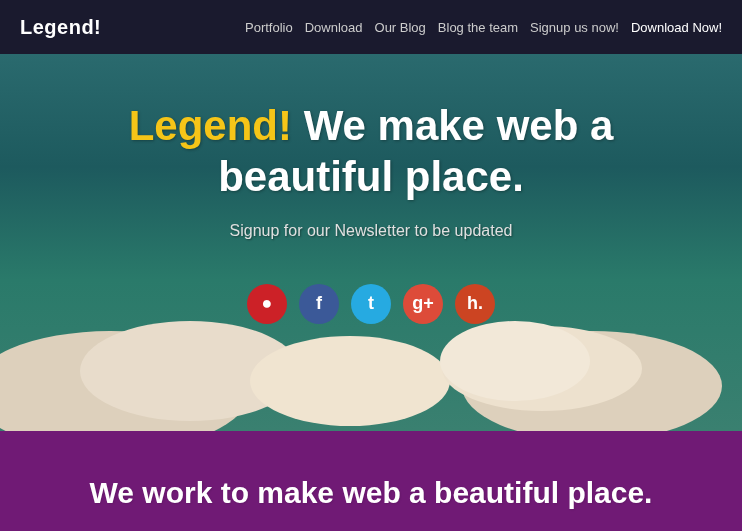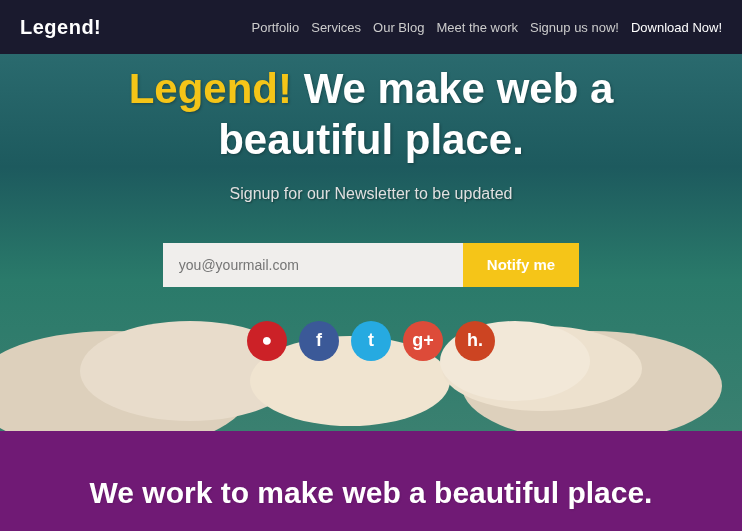--- a/index.html
+++ b/index.html
@@ -169,38 +169,34 @@
       text-shadow: 1px 1px 2px rgba(0,0,0,0.1);
     }
   </style>
 </head>
 <body>
 
 <header class="header">
   <div class="logo">Legend!</div>
   <nav>
     <a>Portfolio</a>
-    <a>Services</a>
+    <a>Download</a>
     <a>Our Blog</a>
-    <a>Meet the work</a>
+    <a>Blog the team</a>
     <a>Signup us now!</a>
     <a>Download Now!</a>
   </nav>
 </header>
 
 <section class="hero">
   <div class="hero-content">
     <h1 class="hero-title">
       <span class="highlight">Legend!</span><span> We make web a beautiful place.</span>
     </h1>
     <p class="hero-subtitle">Signup for our Newsletter to be updated</p>
-    <div class="email-form">
-      <input class="email-input" type="email" placeholder="you@yourmail.com" style="">
-      <button class="notify-btn">Notify me</button>
-    </div>
   </div>
 
   <div class="social-icons">
     <div class="social-icon si-pinterest">●</div>
     <div class="social-icon si-facebook">f</div>
     <div class="social-icon si-twitter">t</div>
     <div class="social-icon si-gplus">g+</div>
     <div class="social-icon si-hacker">h.</div>
   </div>
 

